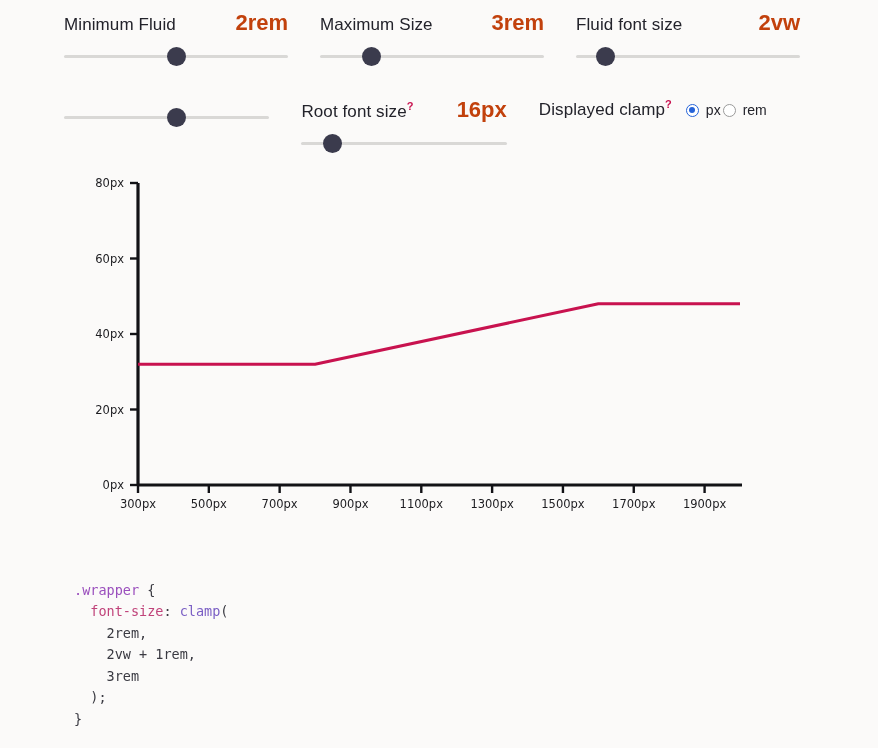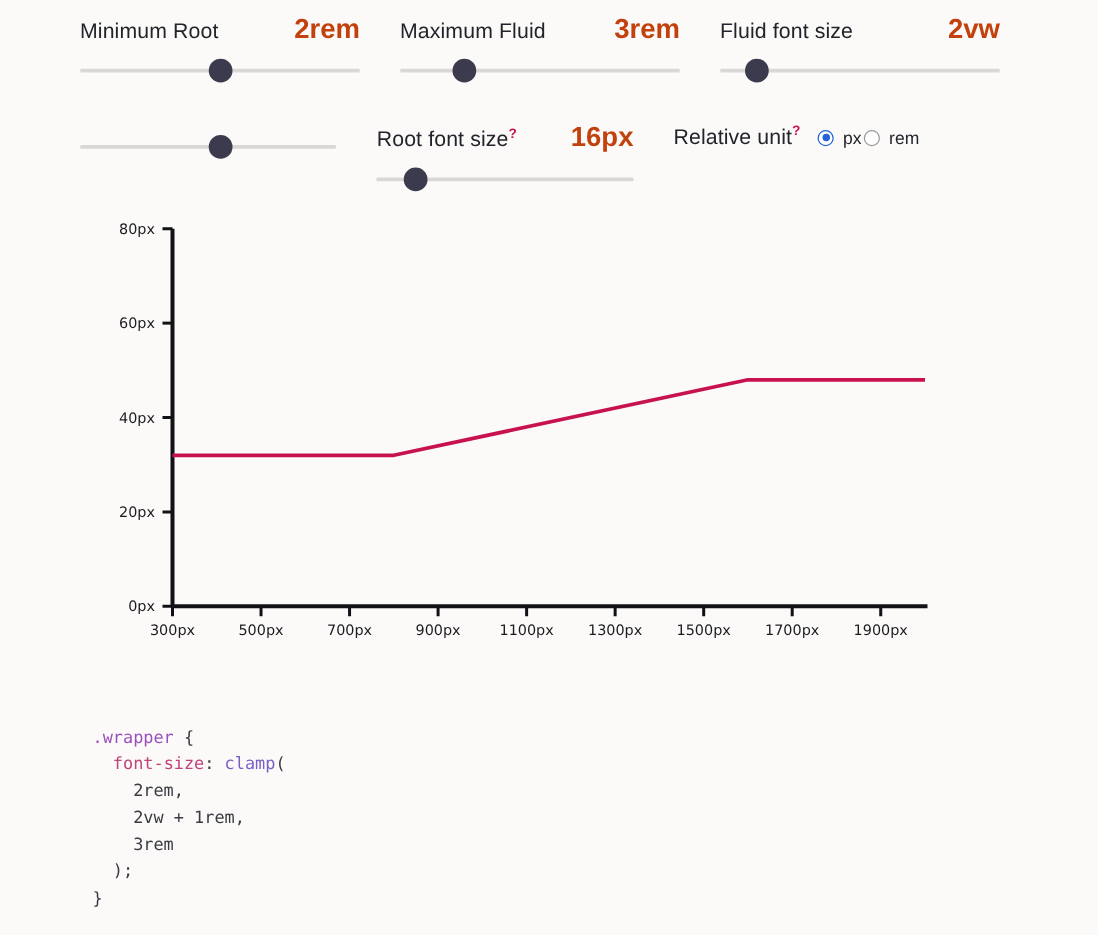--- a/index.html
+++ b/index.html
@@ -170,32 +170,32 @@
 </style>
 </head>
 <body>
 
 <div class="controls">
 
   <div class="ctrl-row">
 
     <div class="ctrl">
       <div class="ctrl-head">
-        <span class="ctrl-label">Minimum Root</span>
+        <span class="ctrl-label">Minimum Fluid</span>
         <span class="ctrl-value">2rem</span>
       </div>
       <div class="slider">
         <div class="slider-track"></div>
         <div class="slider-thumb" style="left:50%"></div>
       </div>
     </div>
 
     <div class="ctrl">
       <div class="ctrl-head">
-        <span class="ctrl-label">Maximum Fluid</span>
+        <span class="ctrl-label">Maximum Size</span>
         <span class="ctrl-value">3rem</span>
       </div>
       <div class="slider">
         <div class="slider-track"></div>
         <div class="slider-thumb" style="left:23%"></div>
       </div>
     </div>
 
     <div class="ctrl">
       <div class="ctrl-head">
@@ -225,21 +225,21 @@
         <span class="ctrl-value">16px</span>
       </div>
       <div class="slider">
         <div class="slider-track"></div>
         <div class="slider-thumb" style="left:15%"></div>
       </div>
     </div>
 
     <div class="ctrl unit-ctrl">
       <div class="unit-row">
-        <span class="ctrl-label"><span>Relative unit</span><span class="help-mark">?</span></span>
+        <span class="ctrl-label"><span>Displayed clamp</span><span class="help-mark">?</span></span>
         <div class="radio-group">
           <label class="radio-opt">
             <span class="radio-dot checked"></span>
             <span class="radio-text">px</span>
           </label>
           <label class="radio-opt">
             <span class="radio-dot"></span>
             <span class="radio-text">rem</span>
           </label>
         </div>

